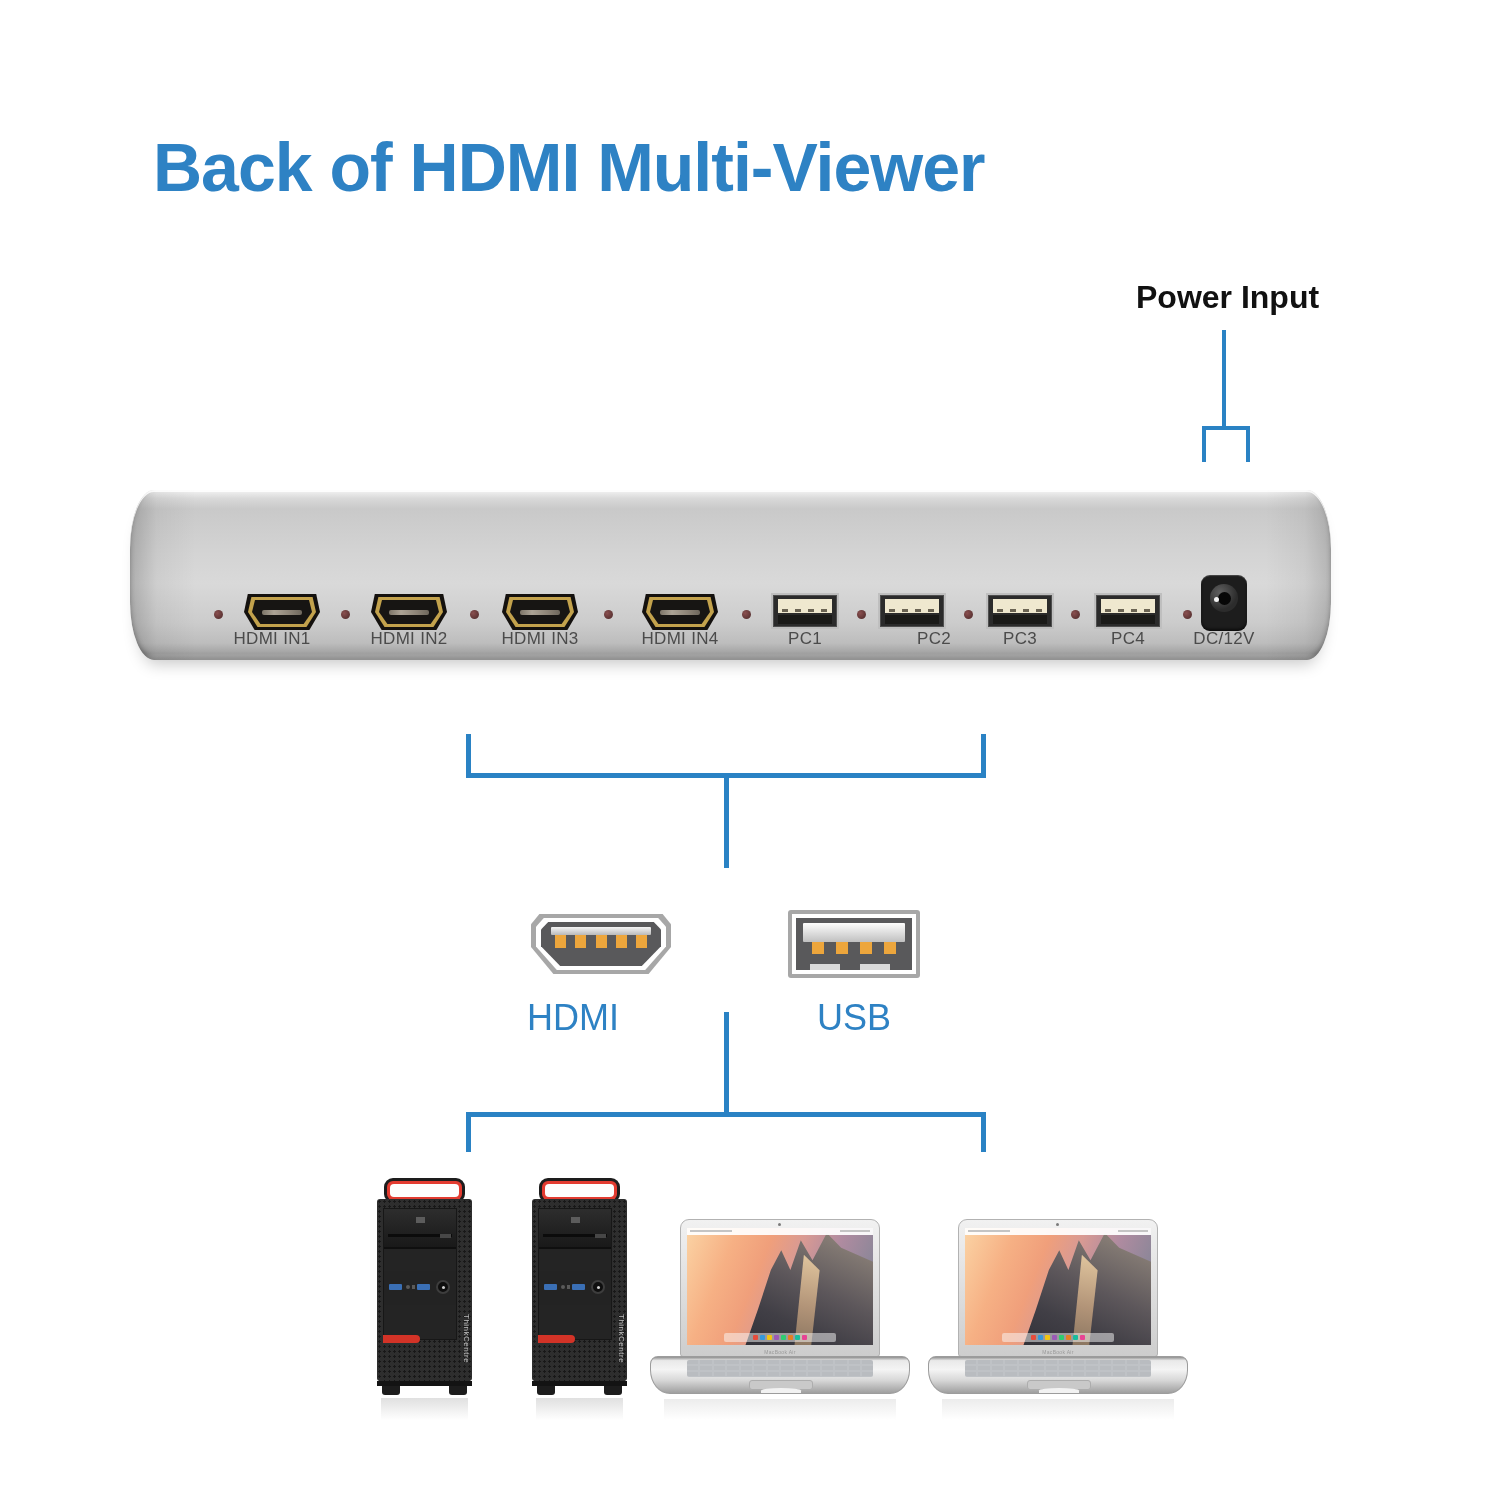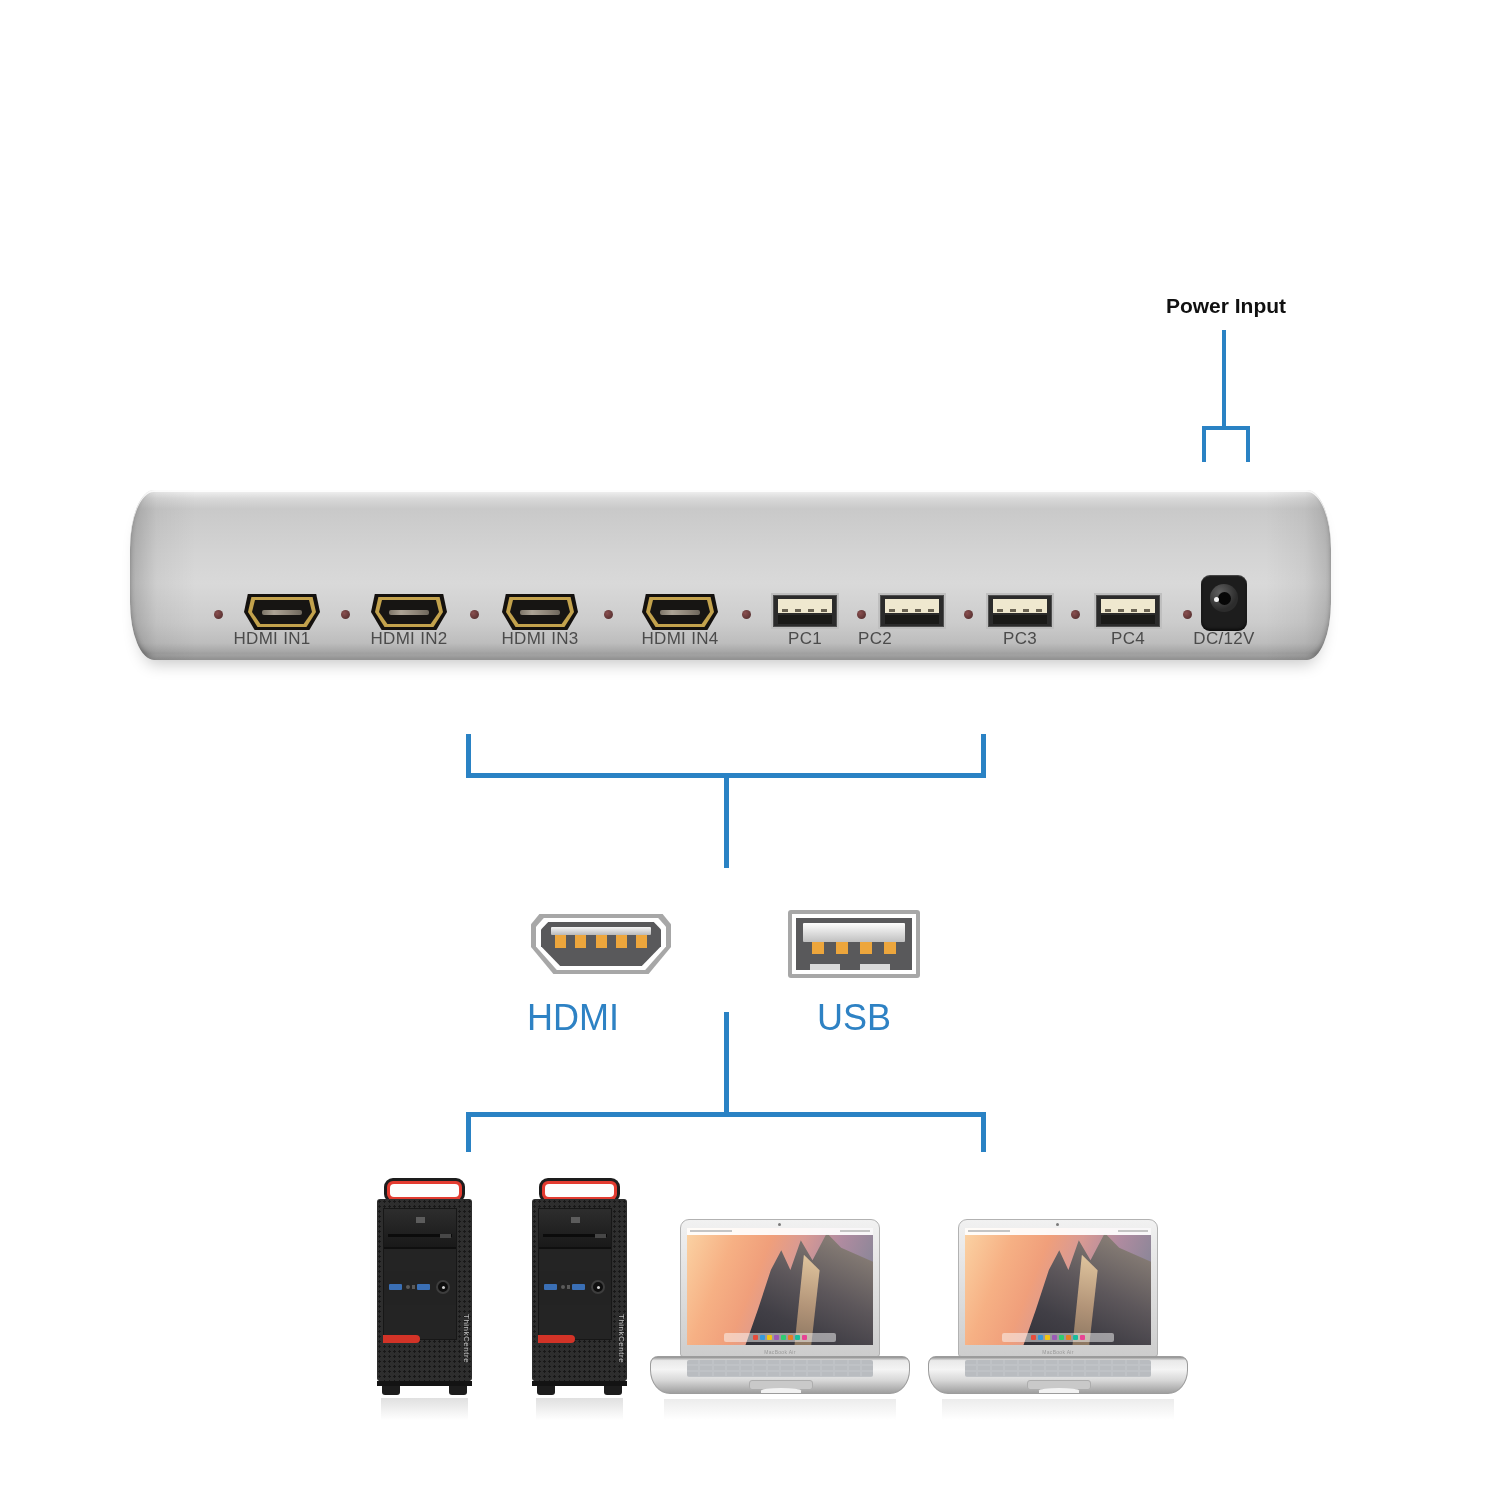--- a/index.html
+++ b/index.html
@@ -9,22 +9,22 @@
 
   
   .page-title {
     position:absolute; left:153px; top:128px;
     font-size:68px; font-weight:bold; letter-spacing:-1px; color:#2e82c4;
     white-space:nowrap;
   }
 
   
   .power-label {
-    position:absolute; left:1136px; top:294px; width:180px;
-    font-size:21px; font-weight:bold; color:#111; text-align:center; white-space:nowrap;
+    position:absolute; left:1136px; top:279px; width:180px;
+    font-size:32px; font-weight:bold; color:#111; text-align:center; white-space:nowrap;
   }
   .blue-line { position:absolute; background:#2a82c4; }
   .power-bracket {
     position:absolute; left:1202px; top:426px; width:48px; height:36px;
     border-top:4px solid #2a82c4; border-left:4px solid #2a82c4; border-right:4px solid #2a82c4;
   }
 
   
   .device {
     position:absolute; left:130px; top:490px; width:1201px; height:170px;
@@ -179,20 +179,21 @@
   .lp-notch { position:absolute; left:110px; bottom:0; width:40px; height:5px;
      background:#f2f2f2; border-radius:50% 50% 0 0; }
   .lp-reflection { position:absolute; left:14px; top:180px; width:232px; height:26px;
      background:linear-gradient(180deg, rgba(120,120,120,.14), rgba(255,255,255,0) 80%); }
 </style>
 </head>
 <body>
 
 <div class="canvas">
 
+  <div class="page-title">Back of HDMI Multi-Viewer</div>
 
   <div class="power-label">Power Input</div>
   <div class="blue-line" style="left:1222px; top:330px; width:4px; height:96px;"></div>
   <div class="power-bracket"></div>
 
   <div class="device">
 
     <div class="screw-dot" style="left:84px;"></div>
     <div class="screw-dot" style="left:211px;"></div>
     <div class="screw-dot" style="left:340px;"></div>
@@ -250,21 +251,21 @@
         <div class="dc-hole"></div>
         <div class="dc-dot"></div>
       </div>
     </div>
 
     <div class="port-label" style="left:87px;">HDMI IN1</div>
     <div class="port-label" style="left:224px;">HDMI IN2</div>
     <div class="port-label" style="left:355px;">HDMI IN3</div>
     <div class="port-label" style="left:495px;">HDMI IN4</div>
     <div class="port-label" style="left:620px;">PC1</div>
-    <div class="port-label" style="left:690px;">PC2</div>
+    <div class="port-label" style="left:749px;">PC2</div>
     <div class="port-label" style="left:835px;">PC3</div>
     <div class="port-label" style="left:943px;">PC4</div>
     <div class="port-label" style="left:1039px;">DC/12V</div>
   </div>
 
   <div class="bracket-up"></div>
   <div class="blue-line" style="left:724px; top:776px; width:5px; height:92px;"></div>
 
   <div class="conn-hdmi">
     <div class="ch-l1"></div>

